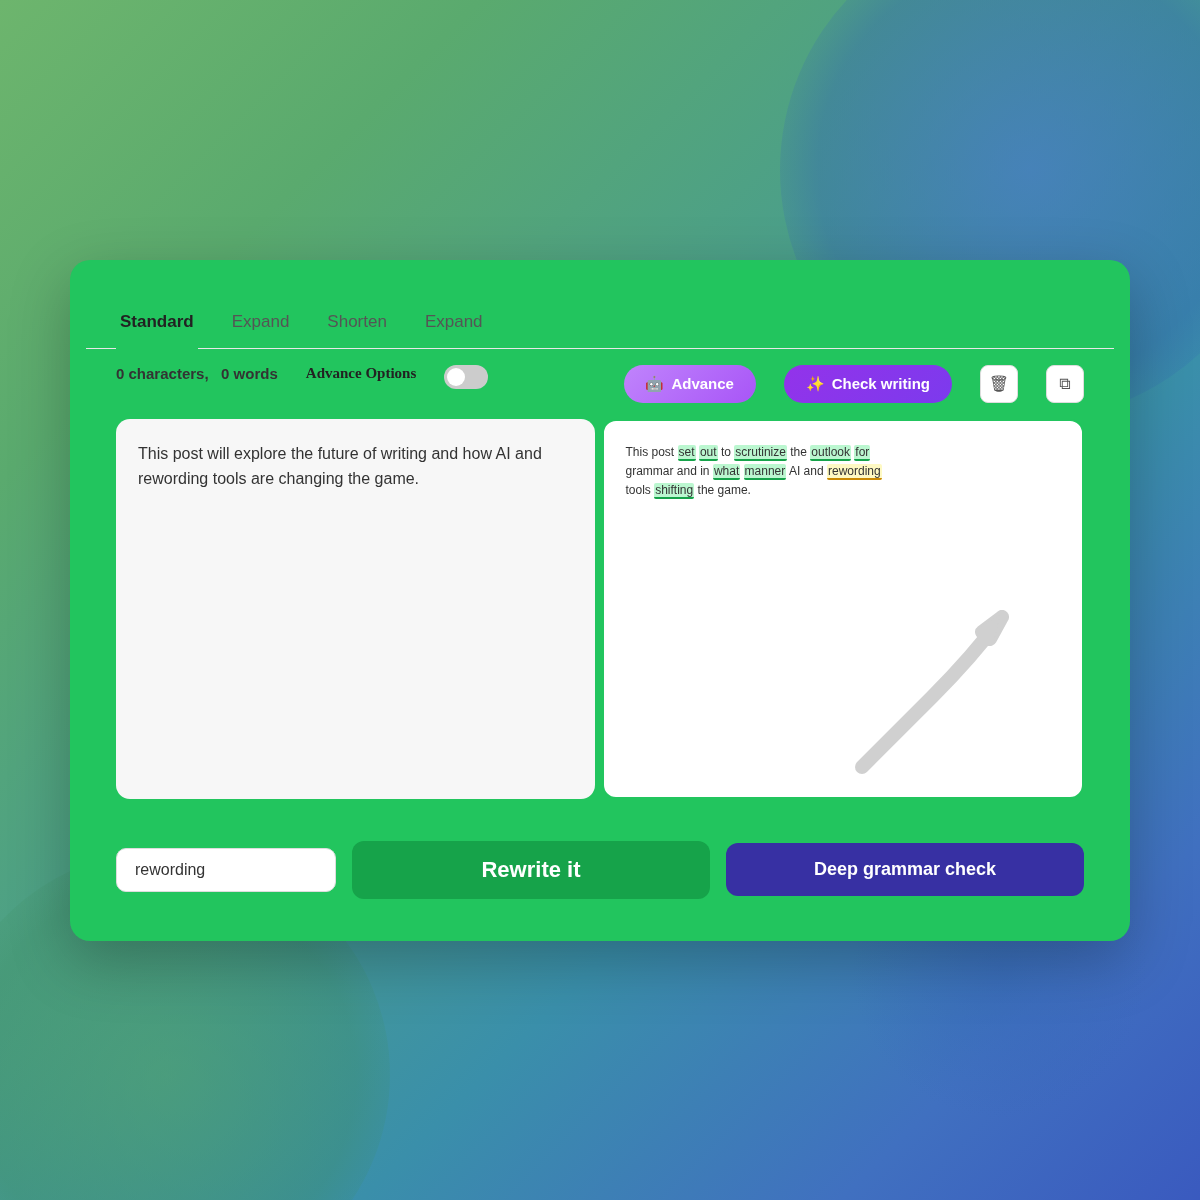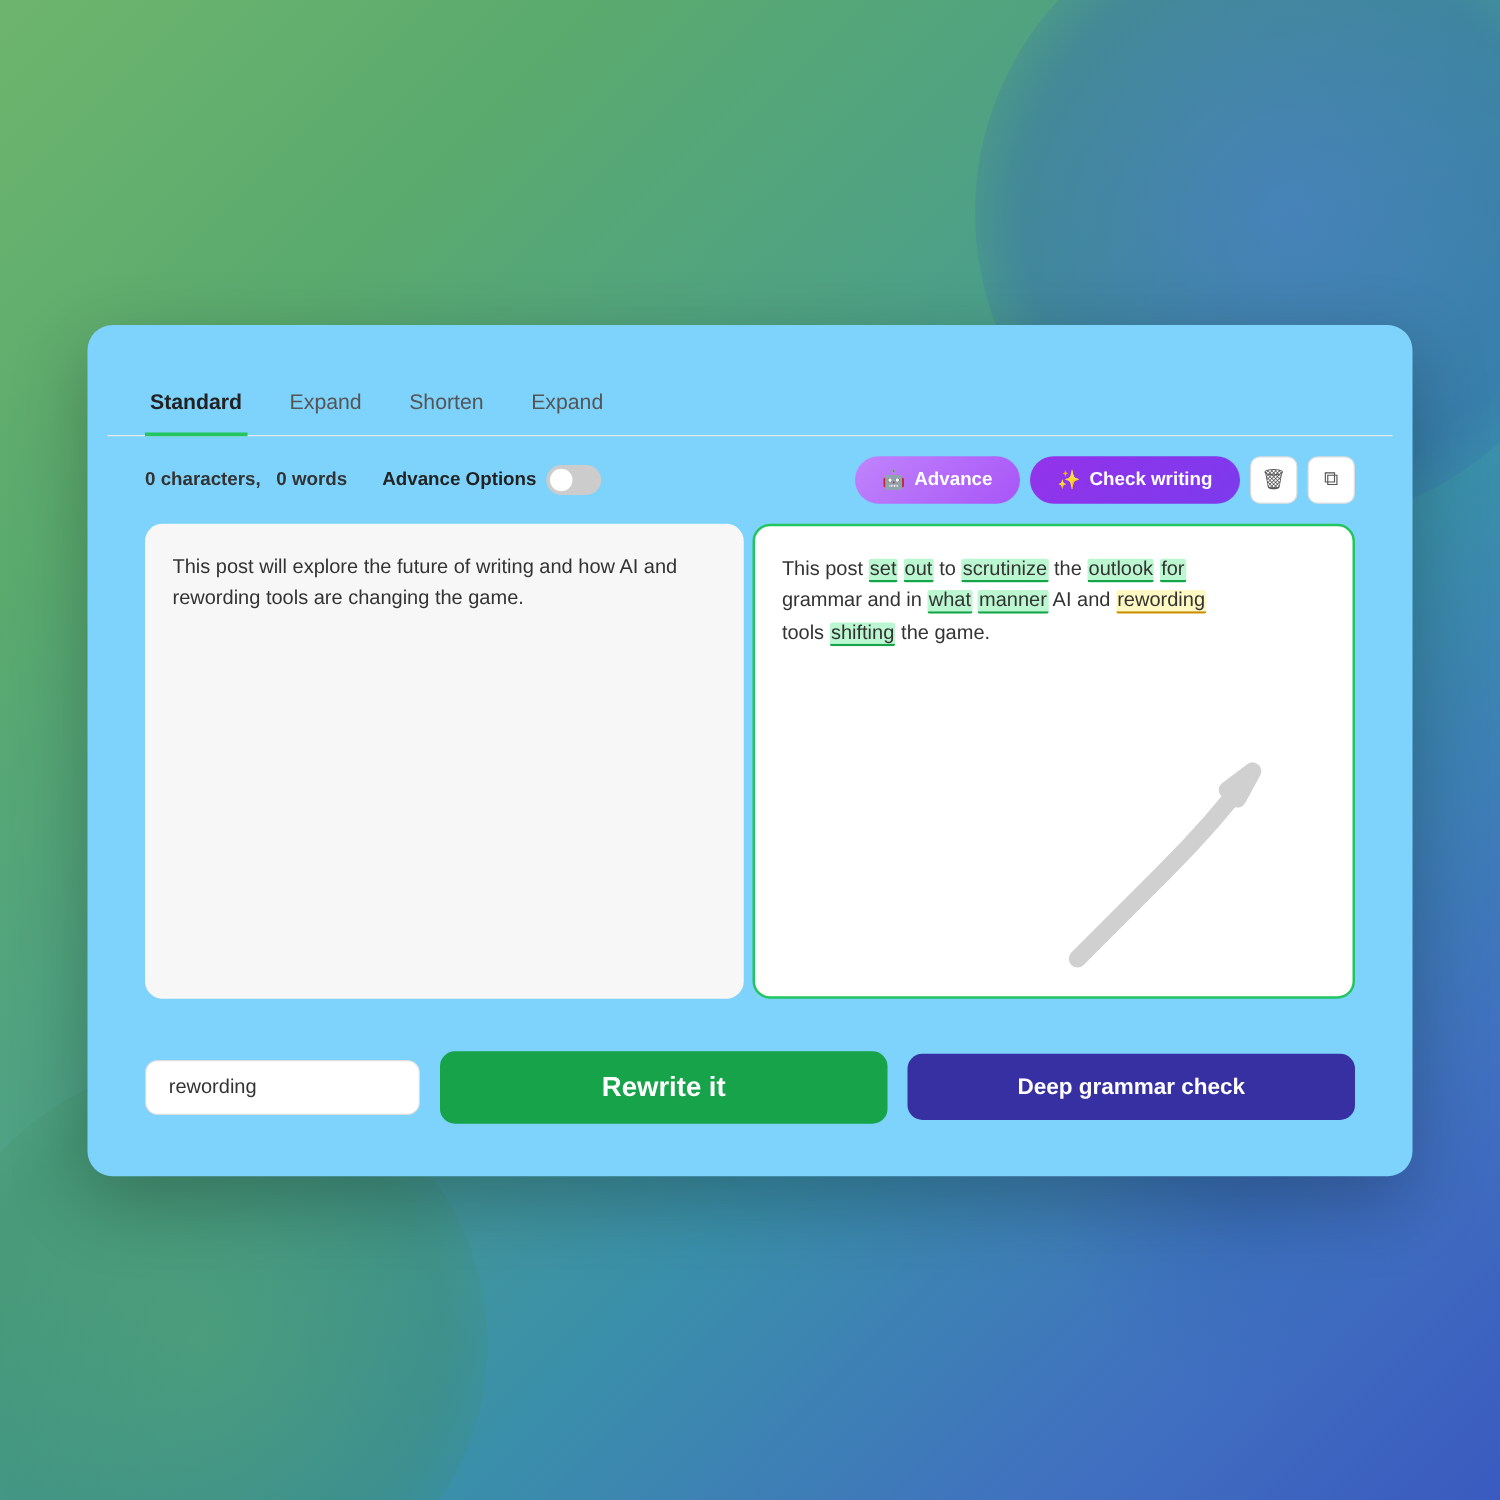--- a/index.html
+++ b/index.html
@@ -43,21 +43,21 @@
       right: 50px;
       width: 300px;
       height: 300px;
       border-radius: 50%;
       background: radial-gradient(circle, rgba(50,100,180,0.4) 0%, transparent 70%);
       pointer-events: none;
     }
 
     
     .card {
-      background: #7dd3fc;
+      background: #22c55e;
       border-radius: 20px;
       padding: 16px;
       width: 1060px;
       box-shadow: 0 20px 60px rgba(0,0,0,0.25);
       overflow: hidden;
       position: relative;
       z-index: 1;
     }
 
     
@@ -78,37 +78,36 @@
     }
     .tab.active {
       color: #222;
       font-weight: 700;
       border-bottom: 3px solid #22c55e;
     }
 
     
     .toolbar {
       display: flex;
-      align-items: center;
       padding: 16px 30px;
-      gap: 8px;
+      gap: 28px;
     }
     .char-word-count {
       font-size: 15px;
       color: #333;
       flex: 0 0 auto;
     }
     .char-word-count span {
       font-weight: 700;
     }
     .advance-options-label {
       font-size: 15px;
       font-weight: 700;
       color: #222;
-      margin-left: 20px;
+      font-family: Liberation Serif, serif;
     }
     .toggle-switch {
       position: relative;
       width: 44px;
       height: 24px;
       background: #ccc;
       border-radius: 12px;
       cursor: pointer;
       flex-shrink: 0;
     }
@@ -179,21 +178,21 @@
       color: #333;
       line-height: 1.6;
     }
     .output-area {
       flex: 1;
       background: white;
       border: 2px solid #22c55e;
       border-radius: 14px;
       padding: 22px;
       min-height: 380px;
-      font-size: 16px;
+      font-size: 12px;
       color: #333;
       line-height: 1.6;
       position: relative;
       overflow: hidden;
     }
 
     
     .hl-green {
       background: #bbf7d0;
       border-bottom: 2px solid #16a34a;

